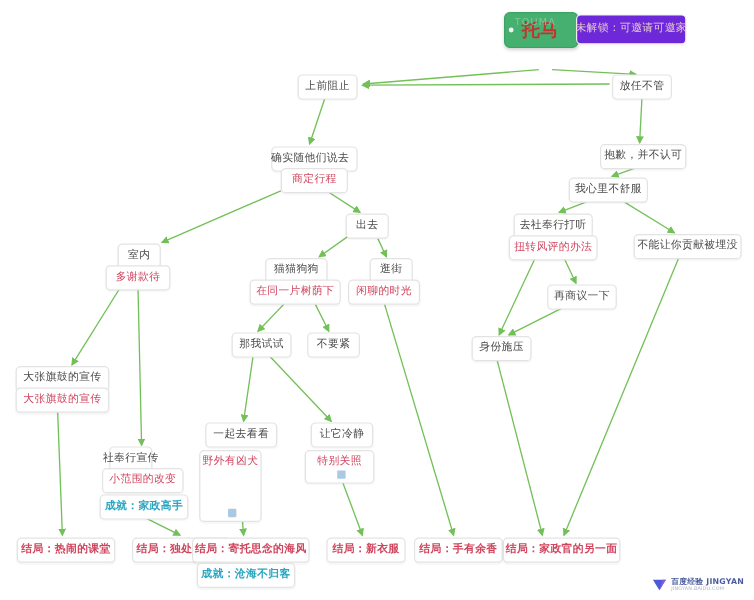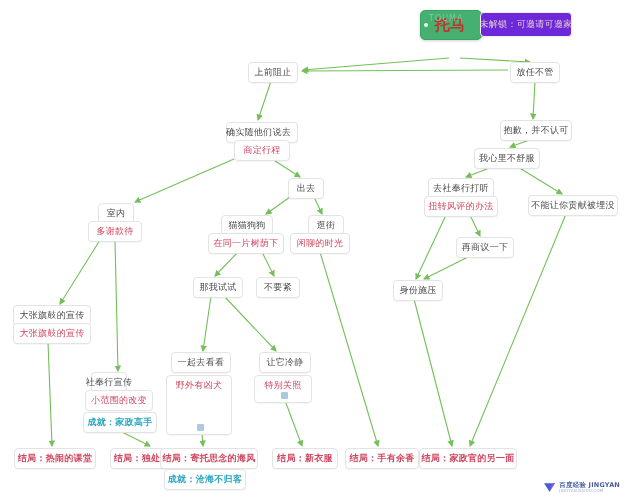--- a/index.html
+++ b/index.html
@@ -245,21 +245,21 @@
   <div class="node" style="left:85px;top:390px;width:68px;">
     <span class="line red">小范围的改变</span>
   </div>
   <div class="node" style="left:83px;top:412px;width:74px;">
     <span class="line ach">成就：家政高手</span>
   </div>
 
   <div class="node" style="left:171px;top:352px;width:60px;">
     <span class="line">一起去看看</span>
   </div>
-  <div class="node" style="left:166px;top:375px;width:66px;gap:32px;">
+  <div class="node" style="left:166px;top:375px;width:52px;gap:32px;">
     <span class="line red">野外有凶犬</span>
     <span class="icon-badge"></span>
   </div>
 
   <div class="node" style="left:259px;top:352px;width:52px;">
     <span class="line">让它冷静</span>
   </div>
   <div class="node" style="left:254px;top:375px;width:58px;">
     <span class="line red">特别关照</span>
     <span class="icon-badge"></span>

